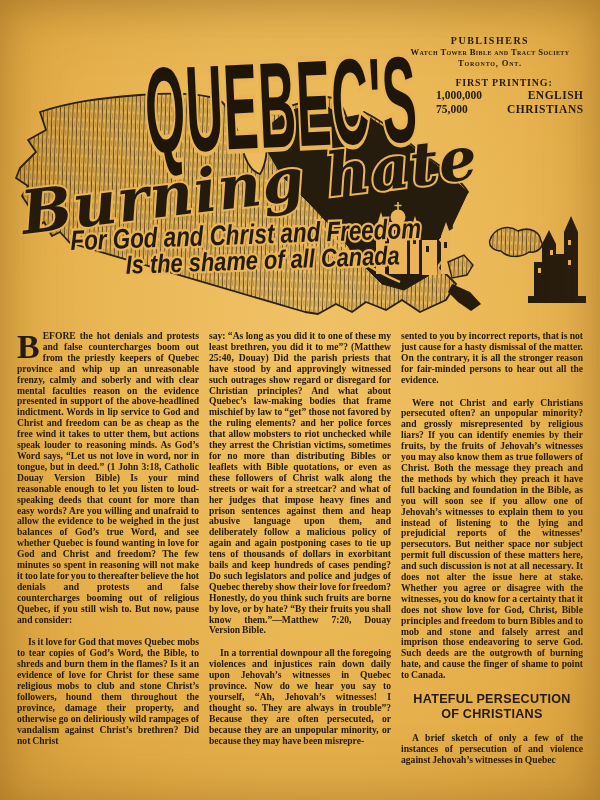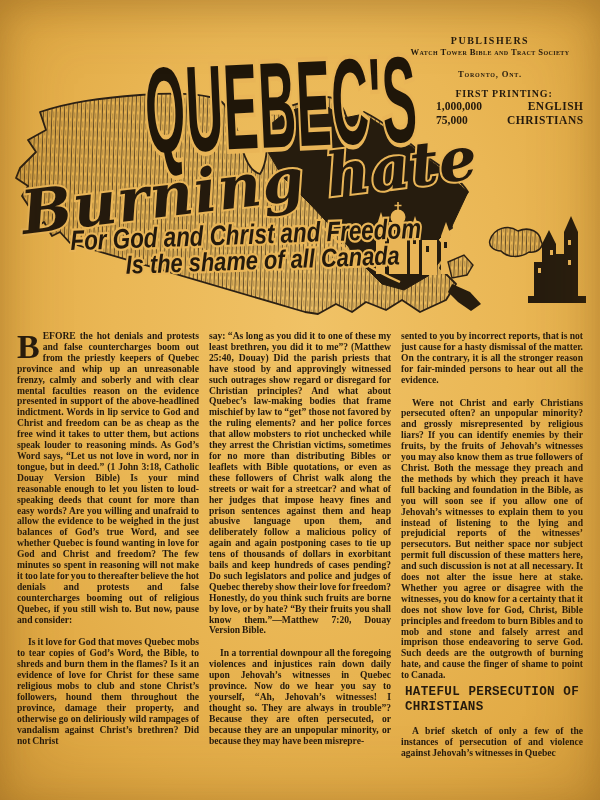--- a/index.html
+++ b/index.html
@@ -13,35 +13,35 @@
     content:"";position:absolute;inset:0;pointer-events:none;z-index:5;
     box-shadow:inset 0 0 70px rgba(110,70,10,.28), inset 0 8px 30px rgba(120,75,12,.22);
   }
   .art{position:absolute;top:0;left:0;z-index:1;}
   svg text{user-select:none;}
 
   
   .publishers{position:absolute;top:35px;right:4px;width:212px;z-index:2;text-align:center;}
   .pub-label{font-size:10px;font-weight:bold;letter-spacing:1.5px;}
   .pub-society{font-size:8.6px;font-variant:small-caps;font-weight:bold;letter-spacing:.4px;margin-top:1px;}
-  .pub-city{font-size:8.6px;font-variant:small-caps;font-weight:bold;letter-spacing:.8px;margin-top:12px;}
+  .pub-city{font-size:8.6px;font-variant:small-caps;font-weight:bold;letter-spacing:.8px;margin-top:1px;}
   .printing-label{font-size:10px;font-weight:bold;letter-spacing:.8px;text-align:center;padding-left:28px;margin-top:9px;}
   .printing-table{margin:1px 0 0 52px;border-collapse:collapse;}
   .printing-table td{padding:0 0 1px 0;font-size:11.5px;font-weight:bold;line-height:13px;}
   .printing-table td.num{text-align:left;min-width:62px;}
   .printing-table td.lang{text-align:right;padding-left:9px;letter-spacing:.5px;}
 
   
   .columns{position:absolute;left:17px;right:17px;top:331px;height:440px;display:flex;gap:10px;z-index:2;overflow:hidden;}
   .col{flex:1 1 0;font-size:9.6px;line-height:10.9px;font-weight:bold;text-align:justify;word-spacing:-0.4px;}
   .col p{margin:0;}
   .col p.indent{text-indent:11px;margin-top:12px;}
   .dropcap{float:left;font-size:34px;line-height:29px;font-weight:bold;padding:1px 3px 0 0;}
-  .col-heading{font-family:Liberation Mono, monospace;font-size:12.6px;line-height:14.5px;font-weight:bold;
-    letter-spacing:.3px;margin:4px 4px 4px 4px;}
+  .col-heading{font-family:Liberation Sans, sans-serif;font-size:12.6px;line-height:14.5px;font-weight:bold;
+    text-align:center;letter-spacing:.3px;margin:11px 4px 4px 4px;}
 </style>
 </head>
 <body>
 
 <div class="page">
 
   <svg class="art" width="600" height="345" viewBox="0 0 600 345" aria-hidden="true">
     <defs>
       <pattern id="hatch" width="4.2" height="9" patternUnits="userSpaceOnUse" patternTransform="rotate(2)">
         <line x1="1.2" y1="0" x2="1.2" y2="9" stroke="#43311a" stroke-width="1.1" opacity="0.8"></line>

